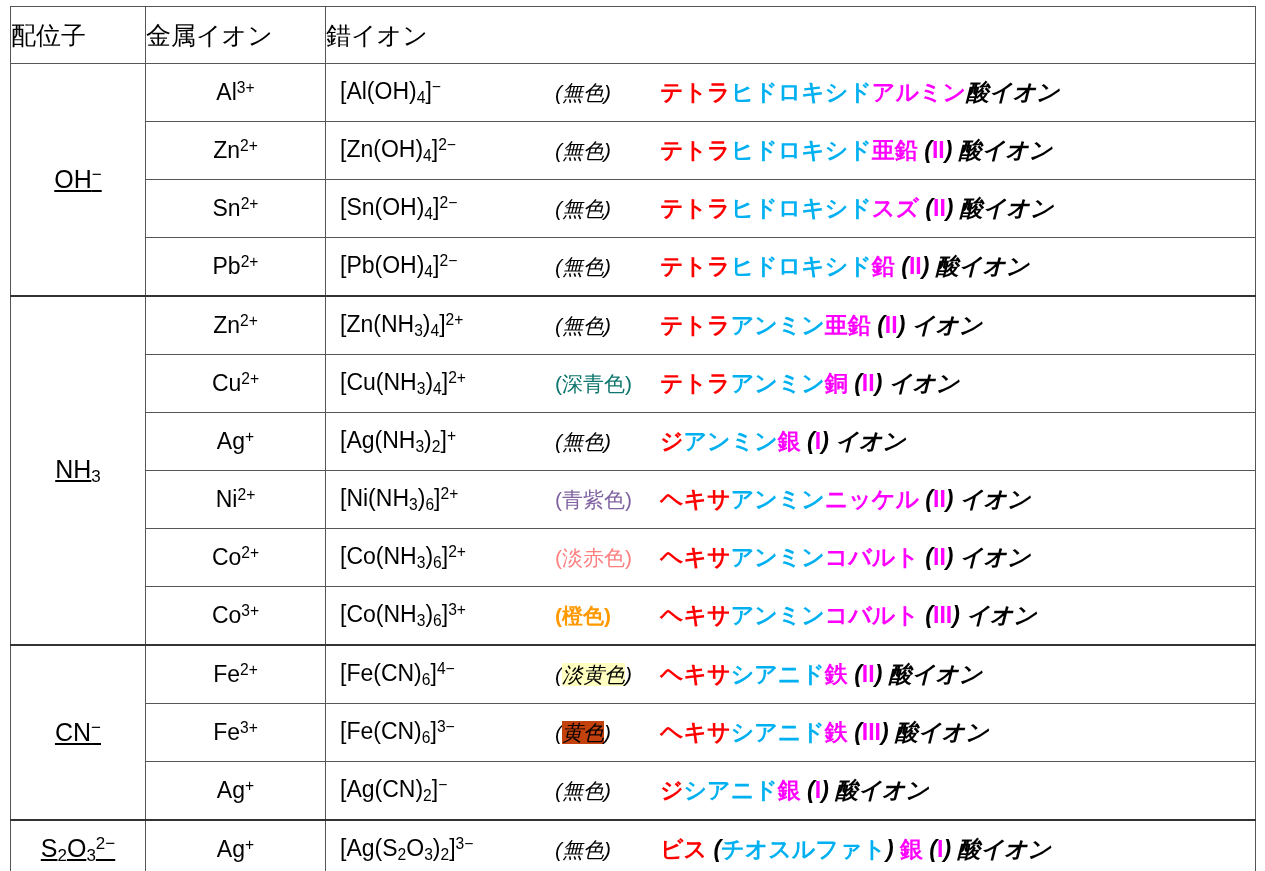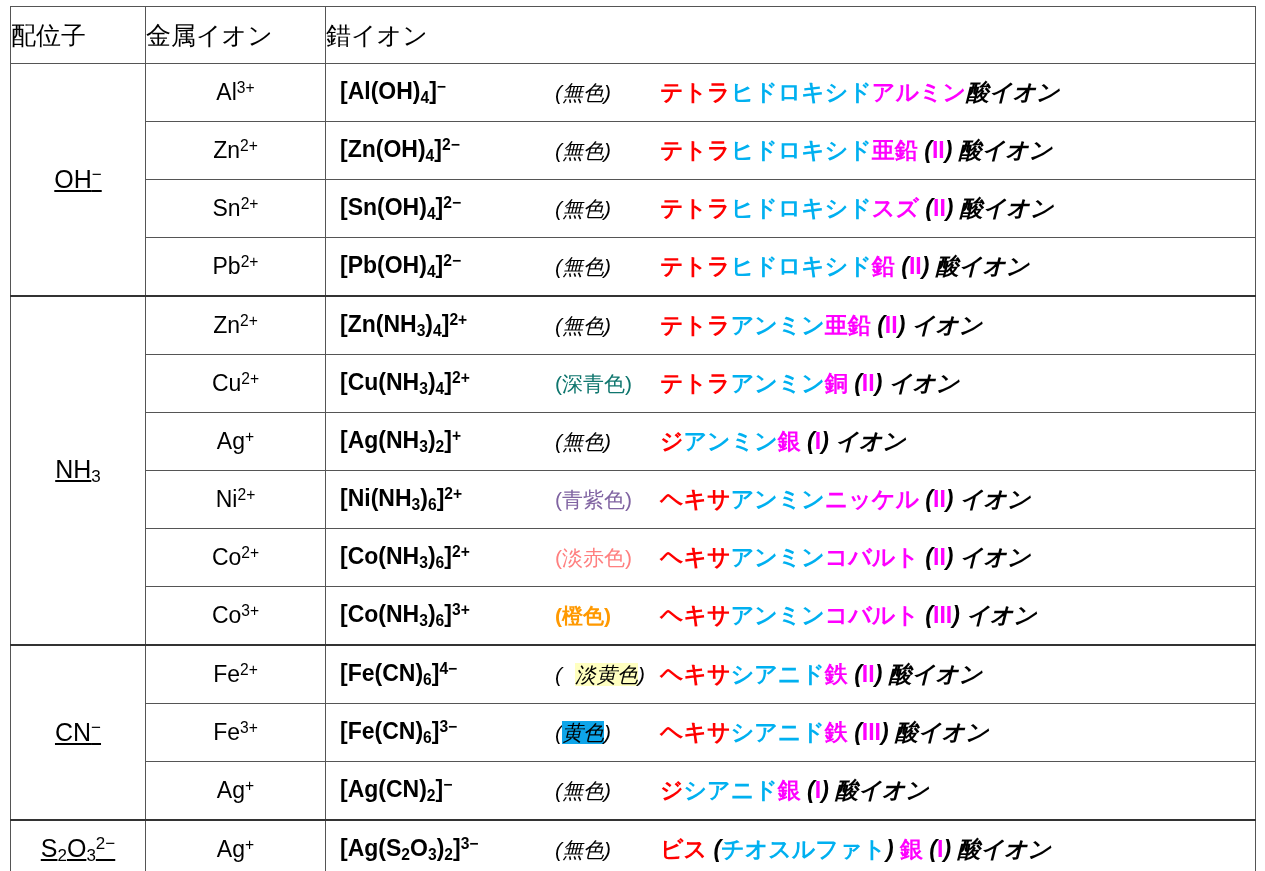--- a/index.html
+++ b/index.html
@@ -67,21 +67,21 @@
   .restgrid {
     display: grid;
     grid-template-columns: 215px 105px 1fr;
     align-items: center;
     height: 57px;
     padding-left: 14px;
     box-sizing: border-box;
   }
   .formula {
     font-size: 23px;
-    font-weight: bold;
+    font-weight: normal;
     white-space: nowrap;
   }
   .colorlabel {
     font-size: 21px;
     white-space: nowrap;
   }
   .name {
     font-size: 23px;
     font-weight: bold;
     white-space: nowrap;
@@ -91,22 +91,22 @@
 
   
   .t-red     { color: #ff0000; }
   .t-cyan    { color: #00b0f0; }
   .t-magenta { color: #ff00ff; }
   .t-black   { color: #000000; font-style: italic; }
   .t-blue    { color: #0f766e; }
   .t-purple  { color: #8064a2; }
   .t-pink    { color: #ff8080; }
   .t-orange  { color: #ff9900; font-weight: bold; }
-  .hl-paleyellow { background: #ffffc0; margin-left: 13px; }
-  .hl-yellow     { background: #0ea5e9; }
+  .hl-paleyellow { background: #ffffc0; }
+  .hl-yellow     { background: #c2410c; }
   .sep-thick { border-top: 2px solid #333333 !important; }
 </style>
 </head>
 <body>
 
 <div id="sheet">
   <table class="complex-table">
     <colgroup>
       <col class="c-ligand">
       <col class="c-metal">

